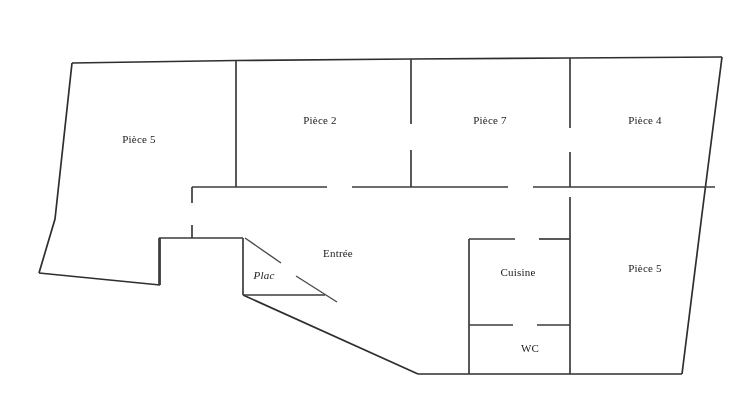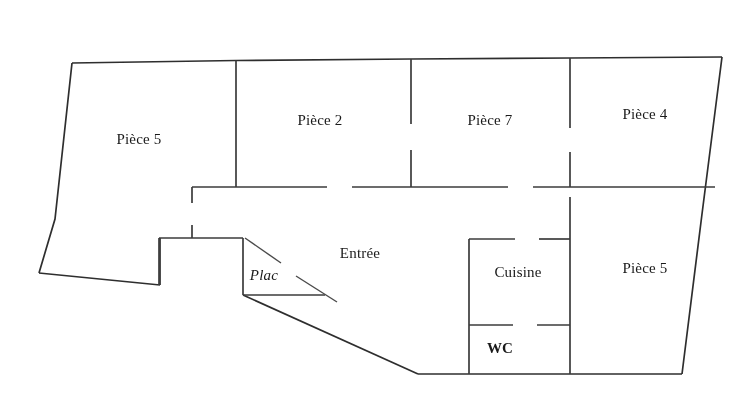--- a/index.html
+++ b/index.html
@@ -42,21 +42,21 @@
   }
   .door-swing {
     stroke: #4a4a4a;
     stroke-width: 1.4;
     fill: none;
     stroke-linecap: butt;
   }
   .room-label {
     position: absolute;
     font-family: "Liberation Serif", "DejaVu Serif", serif;
-    font-size: 15px;
+    font-size: 11px;
     color: #1a1a1a;
     white-space: nowrap;
     transform: translate(-50%, -50%);
     letter-spacing: 0.2px;
     user-select: none;
   }
 </style>
 </head>
 <body>
 
@@ -97,21 +97,21 @@
     <g id="door-swings-group">
         <path d="M 245 238 L 281 263" class="door-swing"></path>
         <path d="M 296 276 L 337 302" class="door-swing"></path>
       </g>
   </svg>
 
   <div id="room-labels-layer">
       <div class="room-label" style="left: 139px; top: 139px;">Pièce 5</div>
       <div class="room-label" style="left: 320px; top: 120px;">Pièce 2</div>
       <div class="room-label" style="left: 490px; top: 120px;">Pièce 7</div>
-      <div class="room-label" style="left: 645px; top: 114px;">Pièce 4</div>
+      <div class="room-label" style="left: 645px; top: 120px;">Pièce 4</div>
       <div class="room-label" style="left: 645px; top: 268px; text-align: center;">Pièce 5</div>
-      <div class="room-label" style="left: 360px; top: 253px; text-align: center;">Entrée</div>
+      <div class="room-label" style="left: 338px; top: 253px; text-align: center;">Entrée</div>
       <div class="room-label" style="left: 518px; top: 272px;">Cuisine</div>
-      <div class="room-label" style="left: 500px; top: 348px; font-weight: bold;">WC</div>
+      <div class="room-label" style="left: 530px; top: 348px;">WC</div>
       <div class="room-label" style="left: 264px; top: 275px; font-style: italic;">Plac</div>
     </div>
 
 </div>
 
 </body></html>

